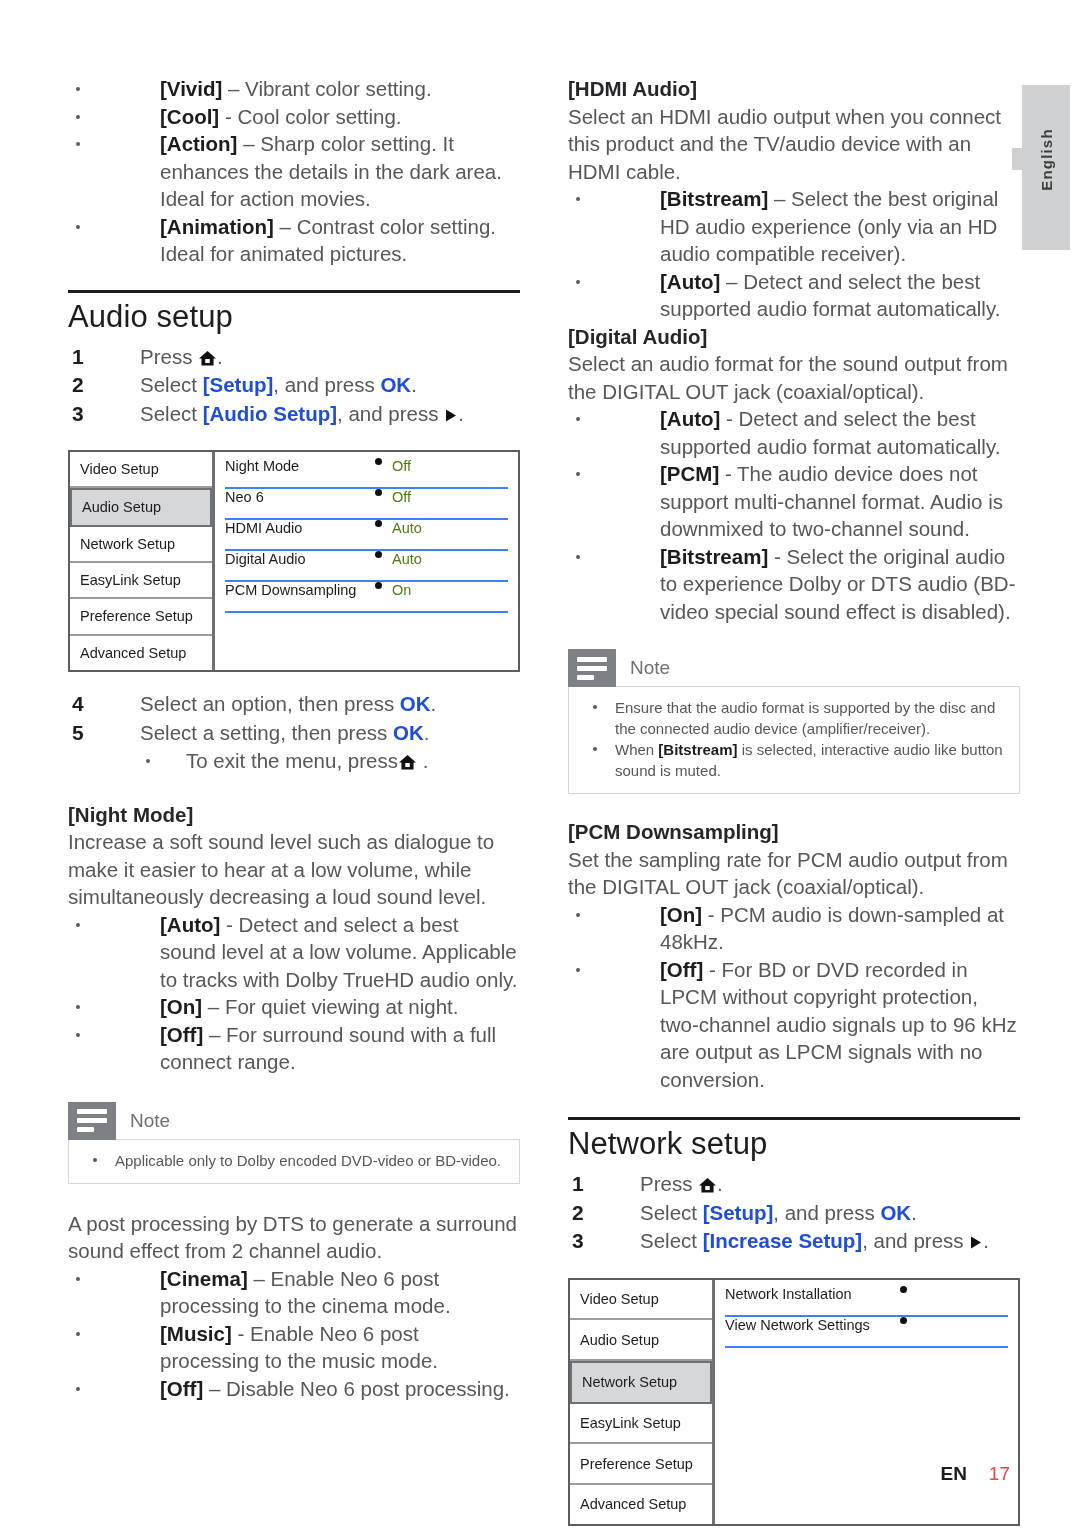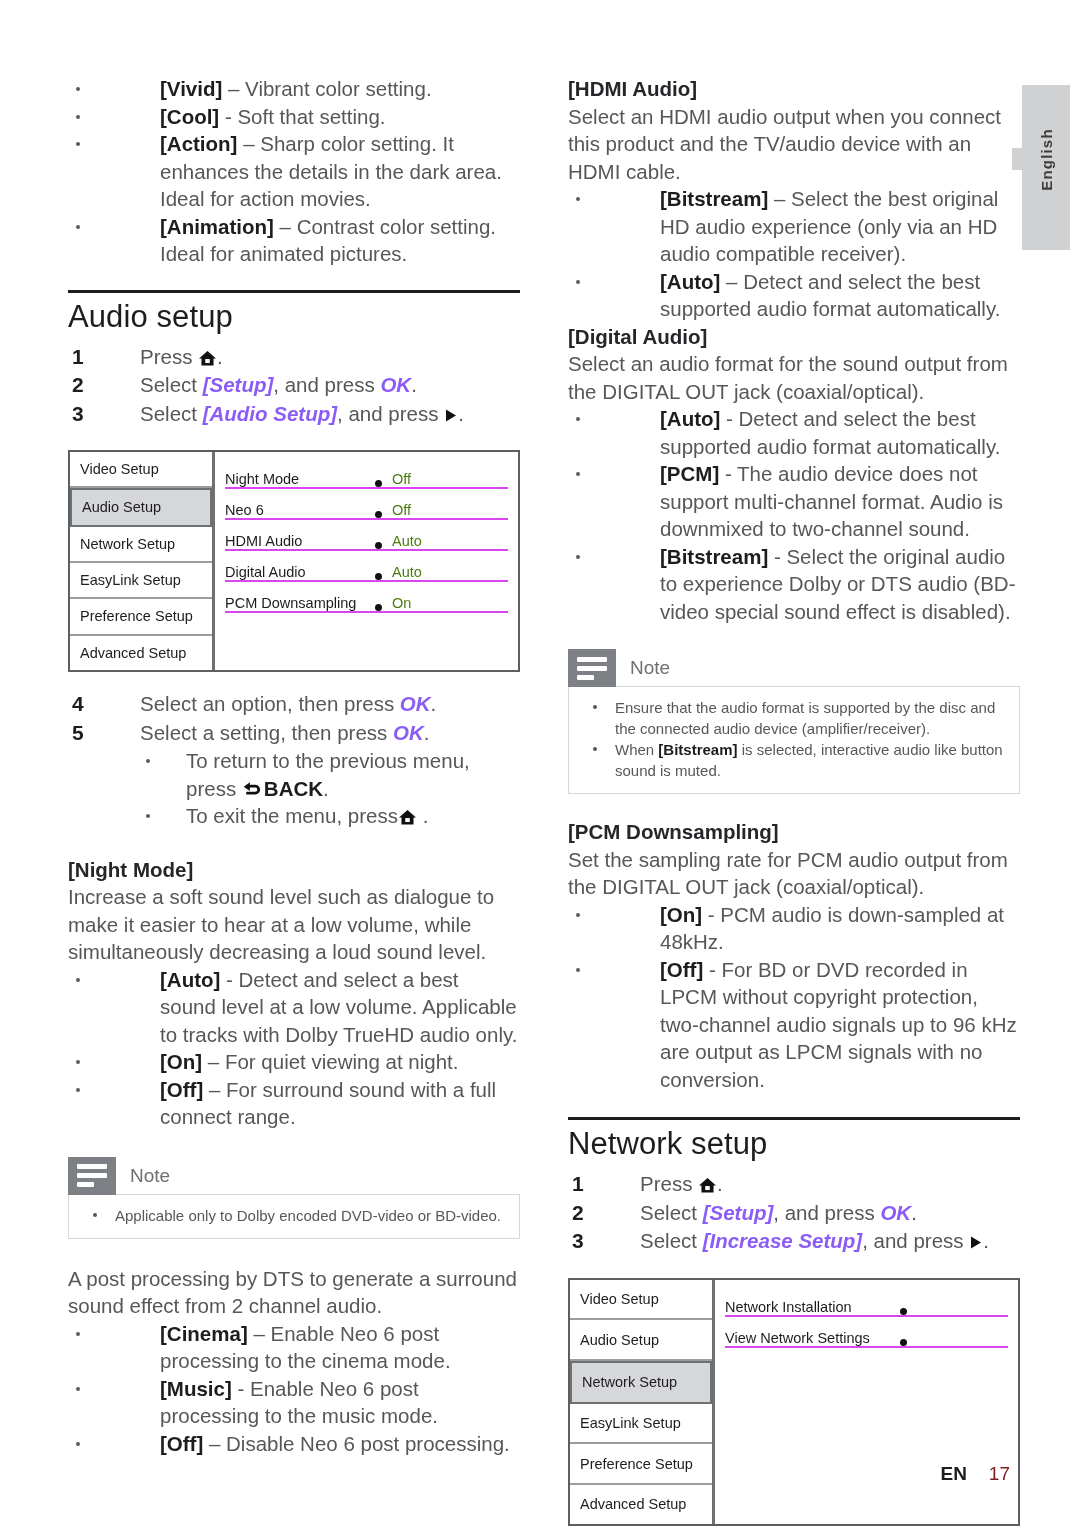--- a/index.html
+++ b/index.html
@@ -74,21 +74,21 @@
     position:relative;
     padding-left:72px;
     font-size:20.5px;
     line-height:28.5px;
     color:#555759;
   }
   ol.steps>li .num{
     position:absolute;left:4px;top:0;
     font-weight:bold;color:#1d1d20;font-size:21px;
   }
-  ol.steps>li b{color:#8b5cf6;font-weight:bold;font-style:italic;}
+  ol.steps>li b{color:#1d4ed8;font-weight:bold;}
 
   
   ul.sublist{list-style:none;margin:0;padding:0;}
   ul.sublist>li{
     position:relative;
     padding-left:118px;
     font-size:20.5px;
     line-height:27.5px;
     color:#555759;
   }
@@ -175,62 +175,62 @@
   .osd .osd-item.sel{
     background:#d6d7d9;
     border:2px solid #6e7174;
   }
   .osd .osd-right{
     flex:1;
     padding:6px 10px 0 10px;
     box-sizing:border-box;
   }
   .osd .osd-row{
-    display:flex;align-items:flex-end;
+    display:flex;align-items:flex-start;
     height:29px;
-    border-bottom:2px solid #d946ef;
+    border-bottom:2px solid #3b82f6;
     font-size:14.5px;color:#1d1d20;
   }
   .osd .osd-row .lbl{flex:0 0 150px;}
   .osd .osd-row .dot{
     width:7px;height:7px;border-radius:50%;
     background:#111;margin-right:10px;
   }
   .osd .osd-row .val{color:#4d7c0f;}
   .osd-net .osd-row .lbl{flex:0 0 175px;}
 
   
   .footer{
     position:absolute;left:0;right:0;bottom:44px;
     text-align:right;padding-right:70px;
     font-size:19px;color:#1d1d20;
   }
   .footer .en{font-weight:bold;margin-right:22px;}
-  .footer .pg{color:#7f1d1d;}
+  .footer .pg{color:#ef4444;}
 
   
   .gly{font-size:19px;line-height:1;display:inline-block;vertical-align:-1px;}
   .gly-home{position:relative;top:1px;}
   .ok{font-weight:bold;color:#1d1d20;}
 </style>
 </head>
 <body>
 
 <div class="page">
 
   <div class="lang-nub"></div>
   <div class="lang-tab">
     <span>English</span>
   </div>
 
   <div class="col col-left">
 
     <ul class="blist" id="video-bullets">
         <li><b>[Vivid]</b><span> – Vibrant color setting.</span></li>
-        <li><b>[Cool]</b><span> - Soft that setting.</span></li>
+        <li><b>[Cool]</b><span> - Cool color setting.</span></li>
         <li><b>[Action]</b><span> – Sharp color setting. It enhances the details in the dark area. Ideal for action movies.</span></li>
         <li><b>[Animation]</b><span> – Contrast color setting. Ideal for animated pictures.</span></li>
       </ul>
 
     <div class="sec" style="margin-top:22px;">
       <div class="rule"></div>
       <h2>Audio setup</h2>
     </div>
 
     <ol class="steps" id="audio-steps" style="margin-top:4px;">
@@ -280,23 +280,20 @@
             <span class="val">On</span>
           </div>
         </div>
     </div>
 
     <ol class="steps" id="audio-steps2" style="margin-top:18px;">
         <li><span class="num">4</span><span>Select an option, then press </span><b class="ok">OK</b><span>.</span></li>
         <li><span class="num">5</span><span>Select a setting, then press </span><b class="ok">OK</b><span>.</span></li>
       </ol>
     <ul class="sublist" id="audio-substeps">
-        <li><span>To return to the previous menu, press </span><svg class="gly" width="22" height="18" viewBox="0 0 24 20" style="vertical-align:-3px">
-            <path d="M8.5 4.2 H14.5 a5.4 5.4 0 0 1 0 10.8 H4.5 v-3.1 h10 a2.3 2.3 0 0 0 0-4.6 H8.5 V11 L1.7 6.3 L8.5 1.4 Z" fill="#111"></path>
-          </svg><b>BACK</b><span>.</span></li>
         <li><span>To exit the menu, press</span><svg class="gly gly-home" width="19" height="17" viewBox="0 0 20 18" style="vertical-align:-2px">
             <path d="M10 1 L19 9 L16.4 9 L16.4 16.5 L3.6 16.5 L3.6 9 L1 9 Z" fill="#111"></path>
             <rect x="7.6" y="9.6" width="4.8" height="4.2" fill="#fff"></rect>
           </svg><span> .</span></li>
       </ul>
 
     <div style="margin-top:26px;">
       <div class="hdr-block">[Night Mode]</div>
       <p class="para">Increase a soft sound level such as dialogue to make it easier to hear at a low volume, while simultaneously decreasing a loud sound level.</p>
       <ul class="blist" id="night-bullets">

